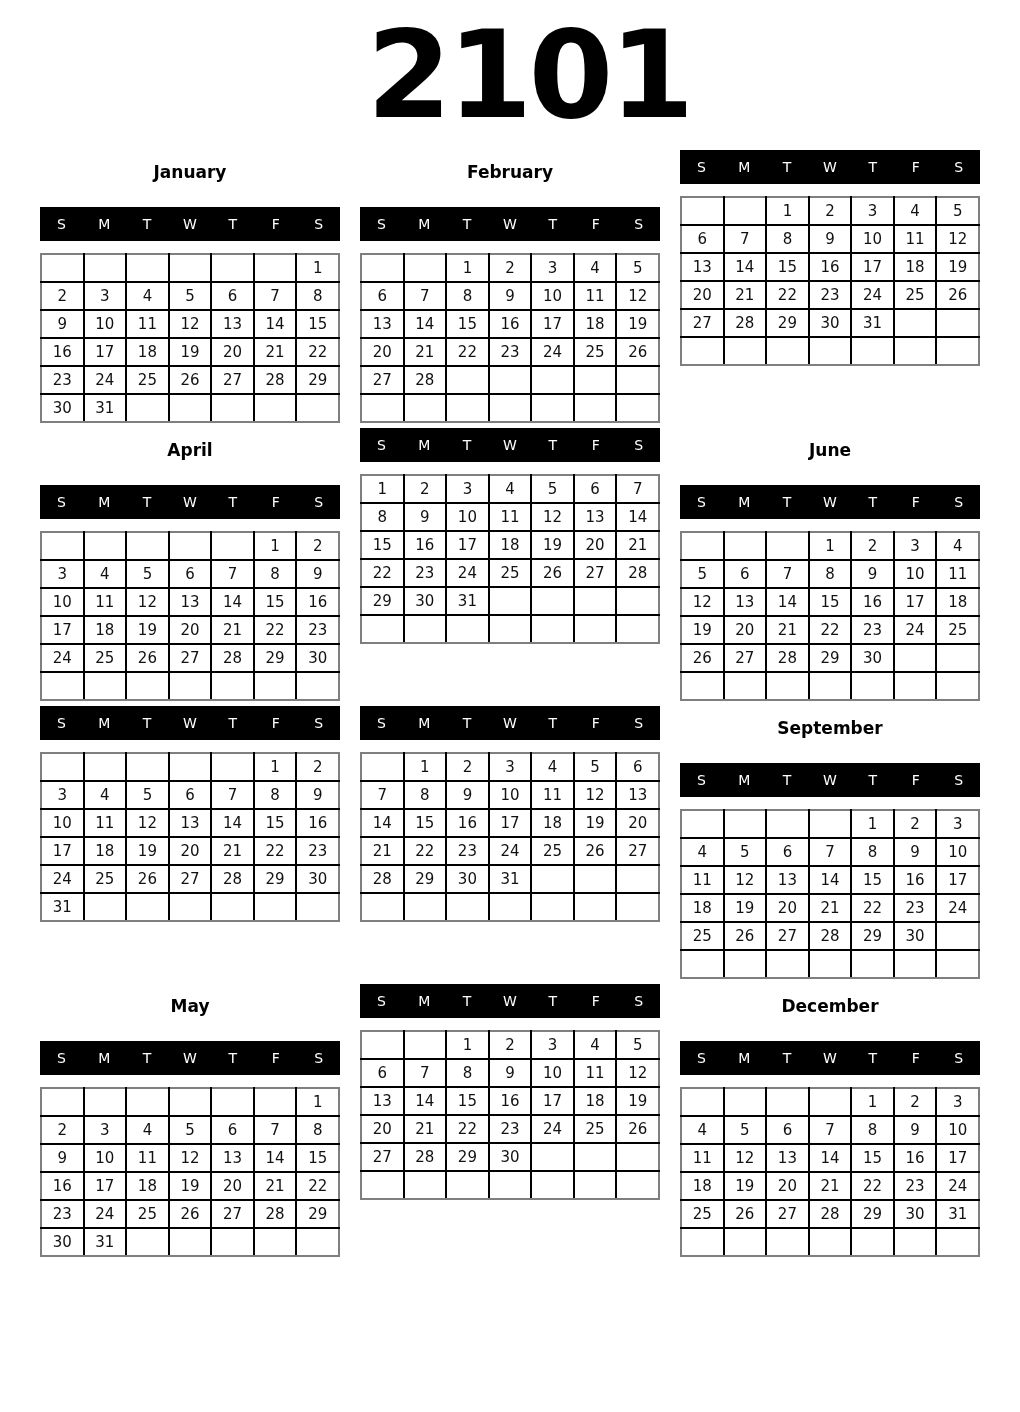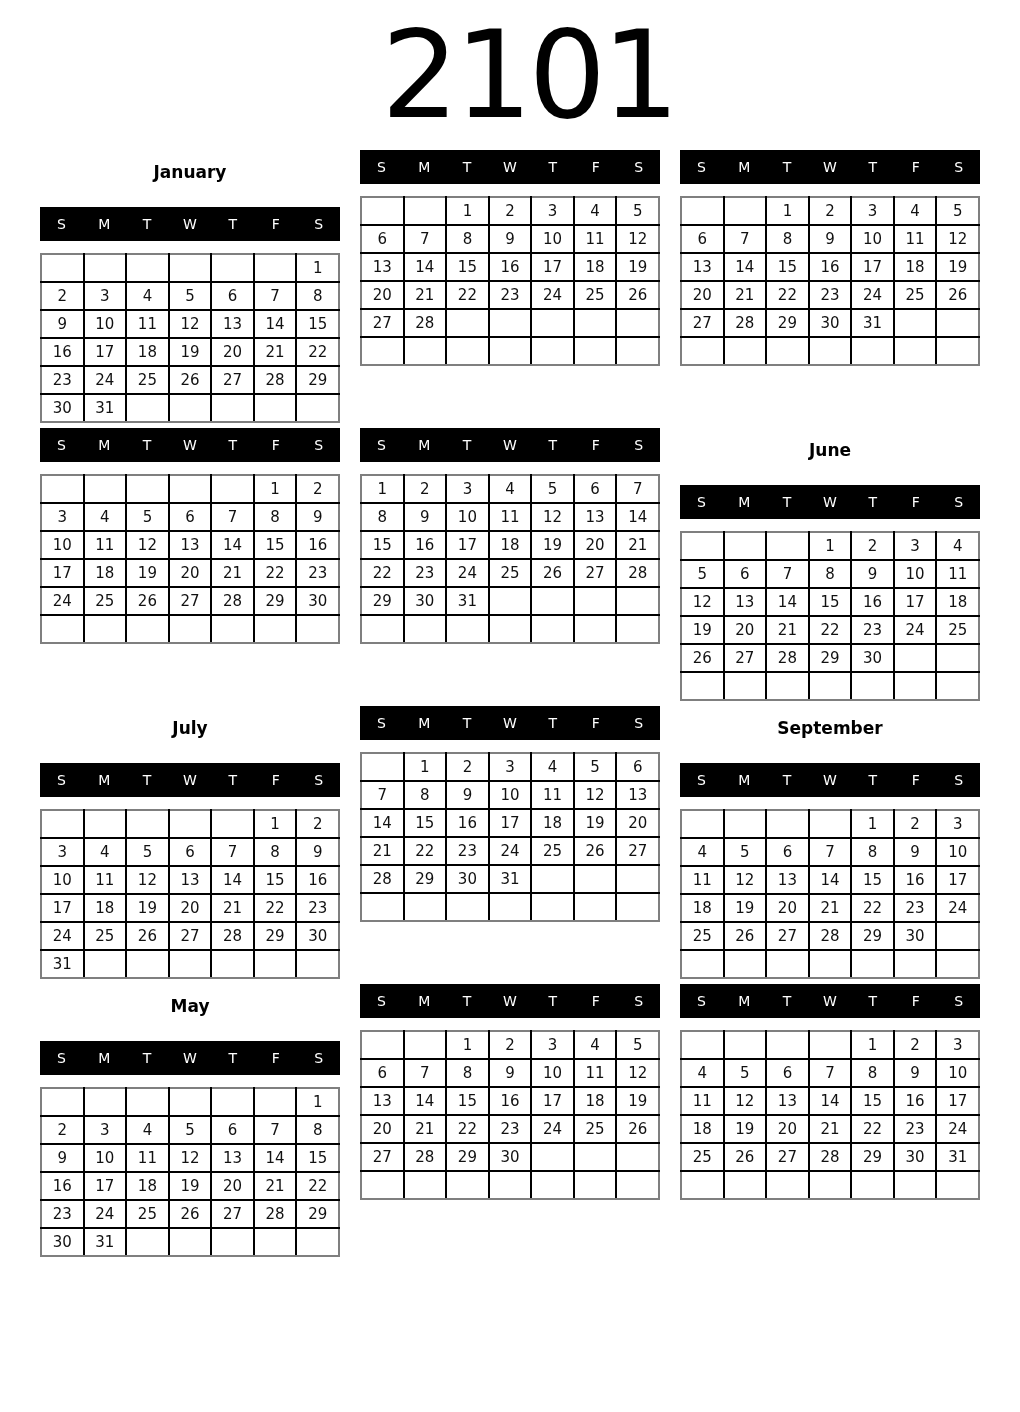--- a/index.html
+++ b/index.html
@@ -13,21 +13,21 @@
     font-family: "DejaVu Sans", sans-serif;
     color: #000;
     overflow: hidden;
   }
   .year-title {
     height: 150px;
     display: flex;
     align-items: center;
     justify-content: center;
     font-size: 122px;
-    font-weight: 400;
+    font-weight: 700;
     letter-spacing: -4px;
     color: #000;
     padding-left: 37px;
   }
   .months {
     display: grid;
     grid-template-columns: repeat(3, 300px);
     column-gap: 20px;
     row-gap: 5px;
     padding: 0 40px;
@@ -146,20 +146,21 @@
               <td></td>
               <td></td>
               <td></td>
               <td></td>
             </tr>
           </tbody>
         </table>
   </div>
 
   <div class="month">
+    <div class="month-name">February</div>
     <div class="weekday-bar">
           <span>S</span>
           <span>M</span>
           <span>T</span>
           <span>W</span>
           <span>T</span>
           <span>F</span>
           <span>S</span>
         </div>
     <table class="cal">
@@ -286,20 +287,21 @@
               <td></td>
               <td></td>
               <td></td>
               <td></td>
             </tr>
           </tbody>
         </table>
   </div>
 
   <div class="month">
+    <div class="month-name">April</div>
     <div class="weekday-bar">
           <span>S</span>
           <span>M</span>
           <span>T</span>
           <span>W</span>
           <span>T</span>
           <span>F</span>
           <span>S</span>
         </div>
     <table class="cal">
@@ -497,21 +499,20 @@
               <td></td>
               <td></td>
               <td></td>
               <td></td>
             </tr>
           </tbody>
         </table>
   </div>
 
   <div class="month">
-    <div class="month-name">July</div>
     <div class="weekday-bar">
           <span>S</span>
           <span>M</span>
           <span>T</span>
           <span>W</span>
           <span>T</span>
           <span>F</span>
           <span>S</span>
         </div>
     <table class="cal">
@@ -850,20 +851,21 @@
               <td></td>
               <td></td>
               <td></td>
               <td></td>
             </tr>
           </tbody>
         </table>
   </div>
 
   <div class="month">
+    <div class="month-name">December</div>
     <div class="weekday-bar">
           <span>S</span>
           <span>M</span>
           <span>T</span>
           <span>W</span>
           <span>T</span>
           <span>F</span>
           <span>S</span>
         </div>
     <table class="cal">

